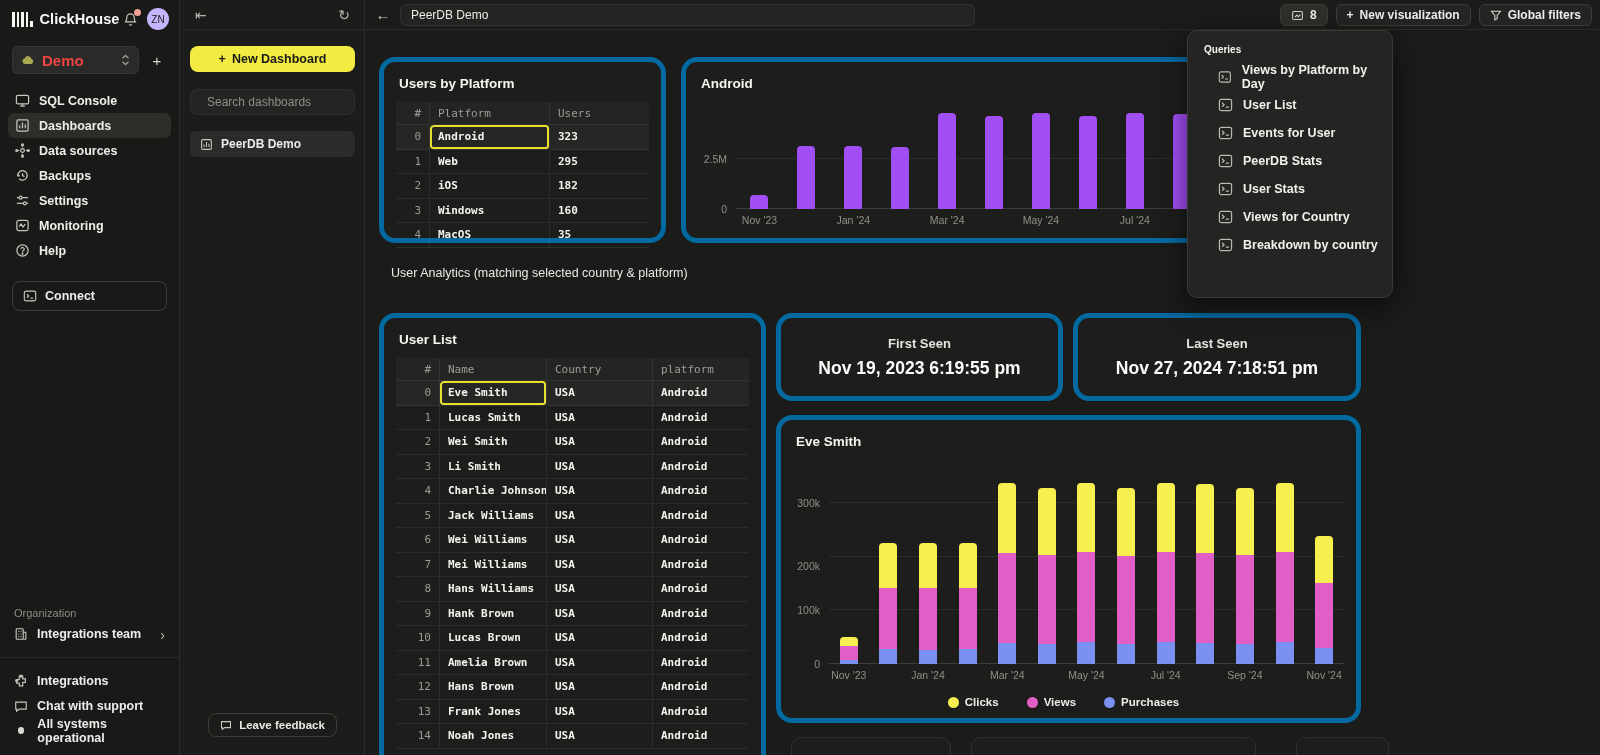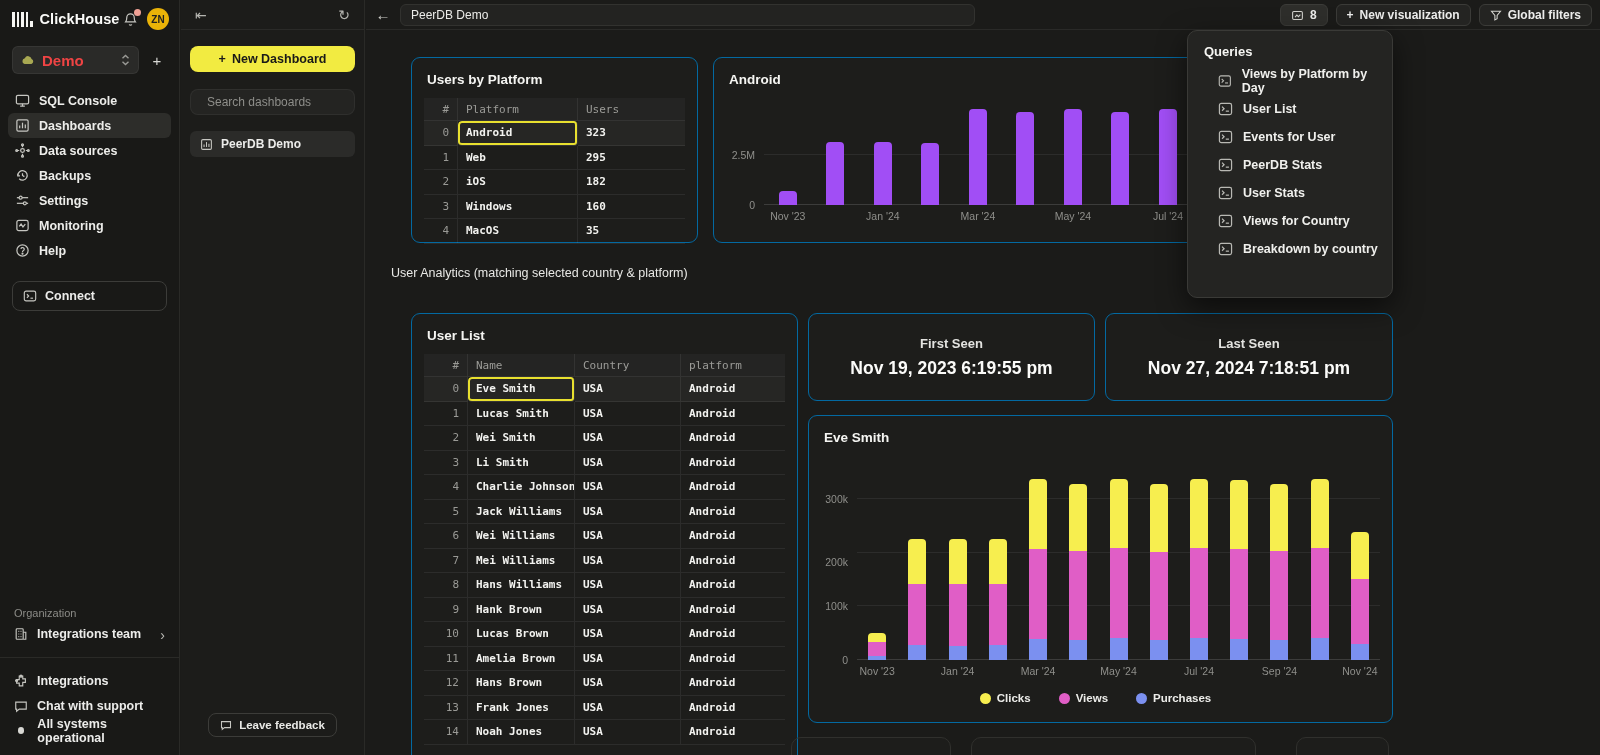--- a/index.html
+++ b/index.html
@@ -9,21 +9,21 @@
 
   
   .sidebar { position:absolute; left:0; top:0; width:180px; height:755px; background:#191917; border-right:1px solid #2a2a27; display:flex; flex-direction:column; }
   .side-head { display:flex; align-items:center; padding:8px 10px 6px 12px; }
   .logo { display:flex; align-items:flex-end; gap:2px; height:16px; margin-right:7px; }
   .logo i { display:block; width:2.5px; background:#f5f5f2; height:15px; }
   .logo i.short { height:6px; }
   .brand { font-size:14.5px; font-weight:bold; color:#fafaf8; letter-spacing:.1px; flex:1; }
   .bell { position:relative; margin-right:9px; cursor:pointer; }
   .bell .dot { position:absolute; top:-3px; right:-3px; width:7px; height:7px; border-radius:50%; background:#f0a195; }
-  .avatar { width:22px; height:22px; border-radius:50%; background:#eab308; color:#22221f; font-size:10px; font-weight:bold; display:flex; align-items:center; justify-content:center; }
+  .avatar { width:22px; height:22px; border-radius:50%; background:#c4b5fd; color:#22221f; font-size:10px; font-weight:normal; display:flex; align-items:center; justify-content:center; }
   .ws-row { display:flex; align-items:center; gap:8px; padding:10px 12px 12px 12px; }
   .ws-select { flex:1; height:28px; background:#2a2a28; border:1px solid rgba(255,255,255,.06); border-radius:6px; display:flex; align-items:center; gap:7px; padding:0 8px; cursor:pointer; }
   .ws-select .lbl { flex:1; font-size:15px; font-weight:bold; color:#ef4444; }
   .plus-btn { width:20px; text-align:center; font-size:15px; color:#d9d9d5; cursor:pointer; }
   .nav { padding:2px 8px; }
   .nav-item { display:flex; align-items:center; gap:9px; height:25px; padding:0 7px; border-radius:6px; cursor:pointer; }
   .nav-item .txt { font-size:12.5px; font-weight:bold; color:#ededea; }
   .nav-item.active { background:#2d2d2a; }
   .connect { margin:16px 12px 0 12px; height:30px; border:1px solid #3c3c39; border-radius:8px; display:flex; align-items:center; gap:8px; padding:0 10px; cursor:pointer; }
   .connect .txt { font-size:12.5px; font-weight:bold; }
@@ -53,21 +53,21 @@
 
   
   .main { position:absolute; left:366px; top:0; right:0; height:755px; }
   .topbar { position:absolute; left:0; top:0; right:0; height:30px; border-bottom:1px solid #2a2a28; display:flex; align-items:center; }
   .back { width:34px; text-align:center; font-size:15px; color:#cfcfca; cursor:pointer; }
   .title-input { width:575px; height:22px; background:#232321; border:1px solid #32322f; border-radius:6px; color:#ecece9; font-size:12px; padding:0 10px; outline:none; font-family:"Liberation Sans", sans-serif; }
   .tb-right { position:absolute; right:8px; top:4px; display:flex; gap:8px; }
   .tb-btn { height:22px; border:1px solid #3b3b38; border-radius:6px; background:#242422; display:flex; align-items:center; gap:6px; padding:0 10px; font-size:12px; font-weight:bold; color:#ececе9; color:#ececeb; cursor:pointer; }
   .tb-btn.first { background:#2e2e2b; }
 
-  .panel { position:absolute; border:1px solid #0369a1; border-radius:9px; background:rgba(255,255,255,.012);margin-left:32px; }
+  .panel { position:absolute; border:5px solid #0369a1; border-radius:16px; background:rgba(255,255,255,.012); }
   .panel-title { padding:13px 14px 0 15px; font-size:13.5px; font-weight:bold; color:#f5f5f2; line-height:18px; }
 
   
   .tblwrap { margin:9px 12px 0 12px; }
   .tbl { display:grid; }
   .th, .td { height:24.5px; display:flex; align-items:center; padding:0 8px; border-bottom:1px solid rgba(255,255,255,.07); border-right:1px solid rgba(255,255,255,.07); font-family:"DejaVu Sans Mono", monospace; overflow:hidden; white-space:nowrap; }
   .th { background:rgba(255,255,255,.035); color:#9c9c98; font-size:11px; height:23px; }
   .td { color:#f2f2ef; font-size:11px; font-weight:bold; }
   .idx { justify-content:flex-end; color:#9a9a96; font-weight:normal; }
   .lastcol { border-right:none; }
@@ -99,21 +99,21 @@
   .xslot { flex:1; position:relative; height:15px; }
   .xlab { position:absolute; left:50%; transform:translateX(-50%); white-space:nowrap; font-size:10.5px; color:#8f8f8b; }
   .legend { display:flex; justify-content:center; gap:28px; margin-top:12px; }
   .litem { display:flex; align-items:center; gap:6px; font-size:11.5px; font-weight:bold; color:#ecece9; cursor:pointer; }
   .ldot { width:11px; height:11px; border-radius:50%; }
 
   .note { position:absolute; left:25px; top:266px; font-size:12.5px; color:#e8e8e5; }
 
   
   .queries-pop { position:absolute; left:821px; top:30px; width:206px; height:268px; background:#242422; border:1px solid #3a3a37; border-radius:10px; box-shadow:0 10px 28px rgba(0,0,0,.55); z-index:5; }
-  .qp-title { padding:13px 0 8px 16px; font-size:13px; font-weight:bold; color:#f5f5f2; }
+  .qp-title { padding:13px 0 8px 16px; font-size:10px; font-weight:bold; color:#f5f5f2; }
   .qp-item { display:flex; align-items:center; gap:10px; height:28px; padding:0 12px 0 30px; cursor:pointer; }
   .qp-item .txt { font-size:12.5px; font-weight:bold; color:#f0f0ed; }
 
   .stub { position:absolute; top:737px; height:30px; border:1px solid #30302d; border-radius:10px; background:rgba(255,255,255,.012); }
 </style>
 </head>
 <body>
 
 <aside class="sidebar">
   <div class="side-head">

